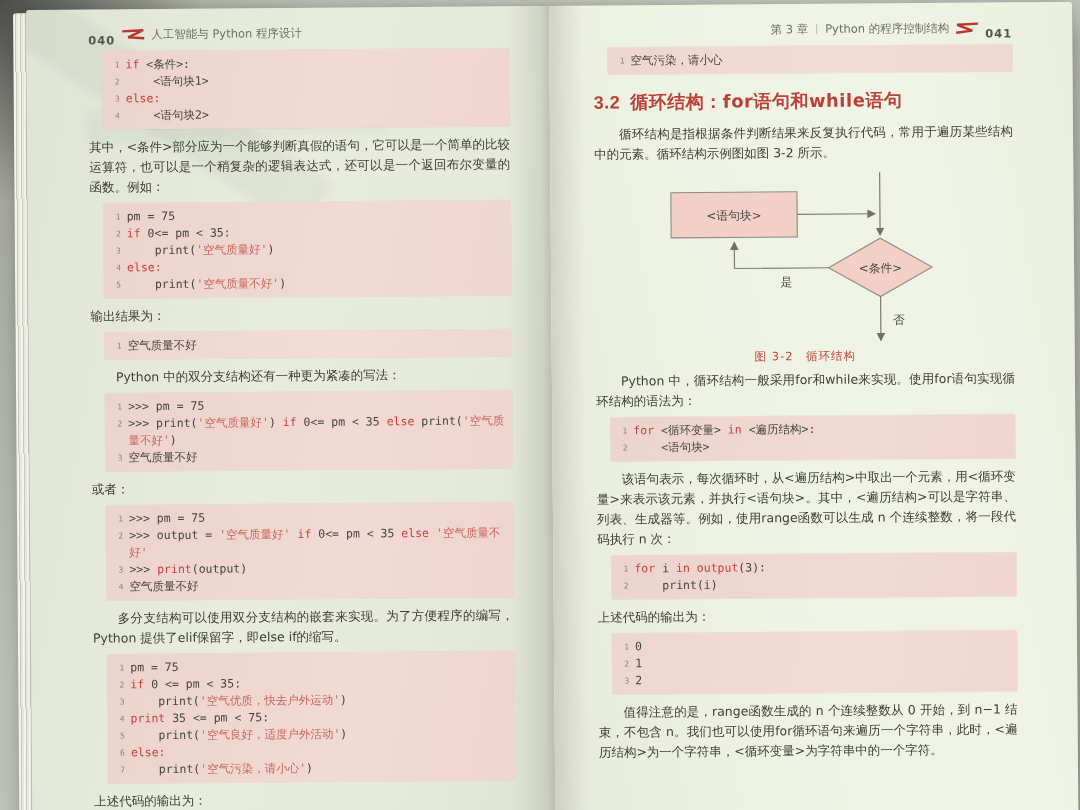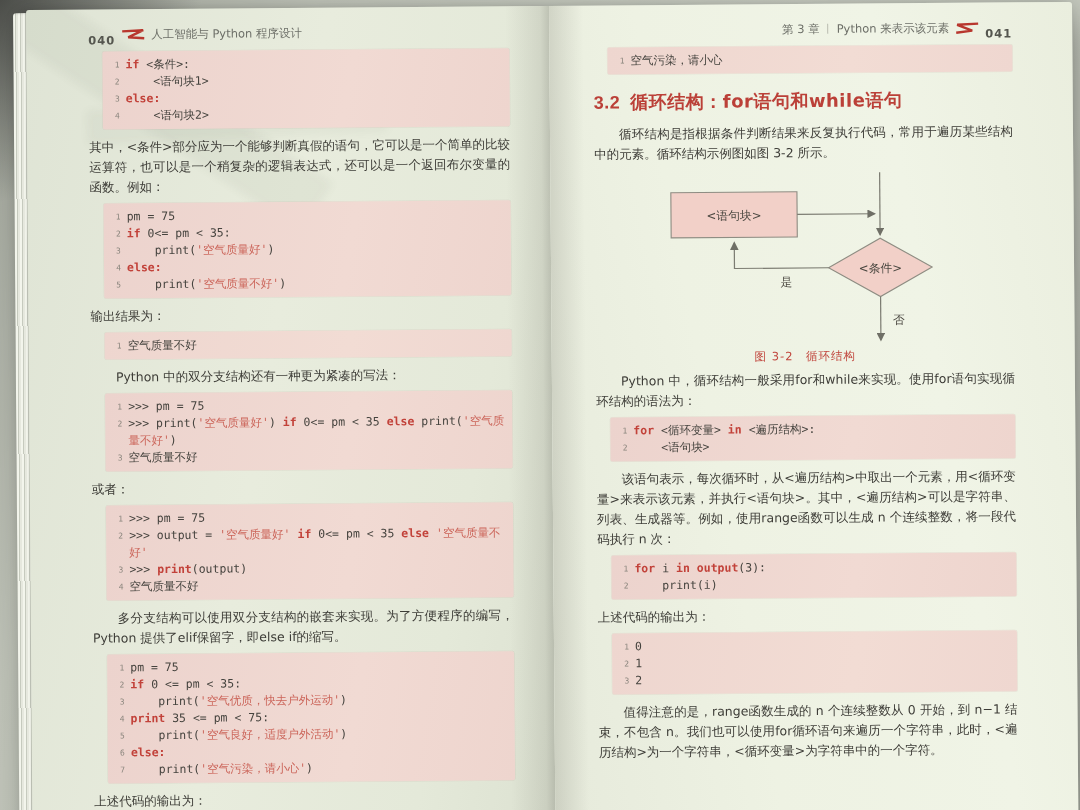--- a/index.html
+++ b/index.html
@@ -63,21 +63,21 @@
   
   .cblock{border-radius:2px;padding:5px 8px 5px 4px;margin:6px 0 8px 14px;
     box-shadow:0 0 0 .5px rgba(160,120,115,.15);}
   .code-bg{background:linear-gradient(100deg,#ecd3cd,#f1dad3 60%,#eed5ce);}
   .out-bg{background:linear-gradient(100deg,#eed6cf,#f2dcd4 60%,#efd7d0);}
   .crow{display:flex;align-items:flex-start;}
   .ln{flex:0 0 13px;text-align:right;padding-right:6px;font-size:8px;line-height:17px;
     color:#8a857d;font-family:"DejaVu Sans Mono",monospace;}
   .cl{flex:1;font-family:"DejaVu Sans Mono",monospace;font-size:11.5px;line-height:17px;
     color:#45433e;white-space:pre-wrap;word-break:break-all;}
-  .c-k{color:#c2423a;font-weight:bold;}
+  .c-k{color:#c2423a;}
   .c-s{color:#cb6459;}
   .c-p{color:#45433e;}
 
   
   .figure{margin:8px 0 4px;text-align:center;}
   .figure svg{display:block;margin:0 auto;}
   .fig-caption{font-size:11.5px;color:#c0443b;margin-top:2px;letter-spacing:1px;}
   .flow-label{font-family:"DejaVu Sans",sans-serif;font-size:12.5px;fill:#4a4740;}
   .flow-yn{font-size:12.5px;fill:#4a4740;}
 </style>
@@ -216,21 +216,21 @@
             <p class="para lbl">上述代码的输出为：</p>
           </div>
       </div>
     </section>
 
     <section class="page right">
       <div class="content">
         <header class="pg-header rt">
           <span>第 3 章</span>
           <span class="hsep"></span>
-          <span class="htitle">Python 来表示该元素</span>
+          <span class="htitle">Python 的程序控制结构</span>
           <svg class="swoosh" width="24" height="13" viewBox="0 0 24 13">
             <path d="M23 2 L2 3 L17 9 L1 11" stroke="#b8372e" stroke-width="2.4" fill="none"></path>
           </svg>
           <span class="pnum">041</span>
         </header>
         <div id="right-content">
             <div class="cblock out-bg">
               <div class="crow">
                 <span class="ln">1</span>
                 <span class="cl"><span class="c-p">空气污染，请小心</span></span>

